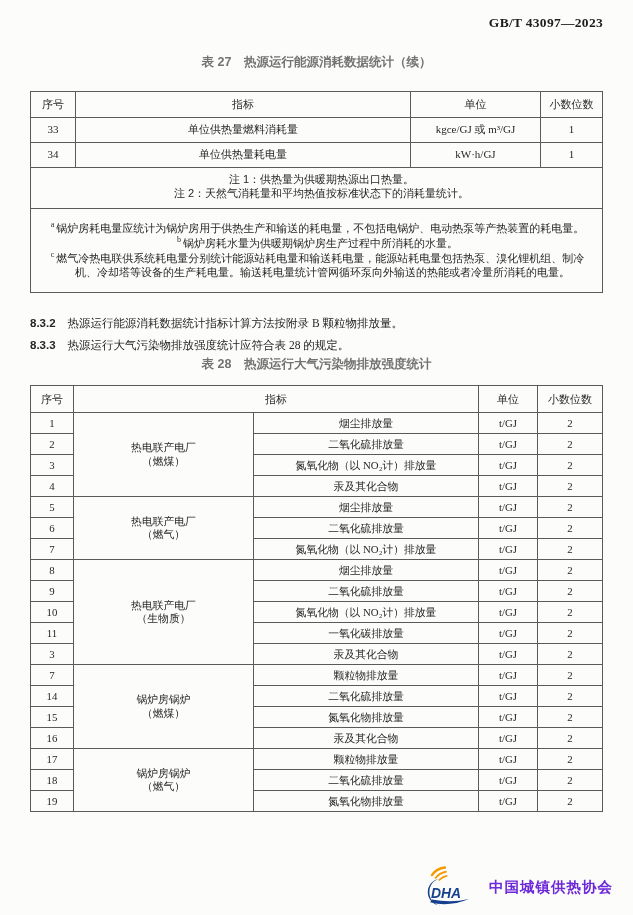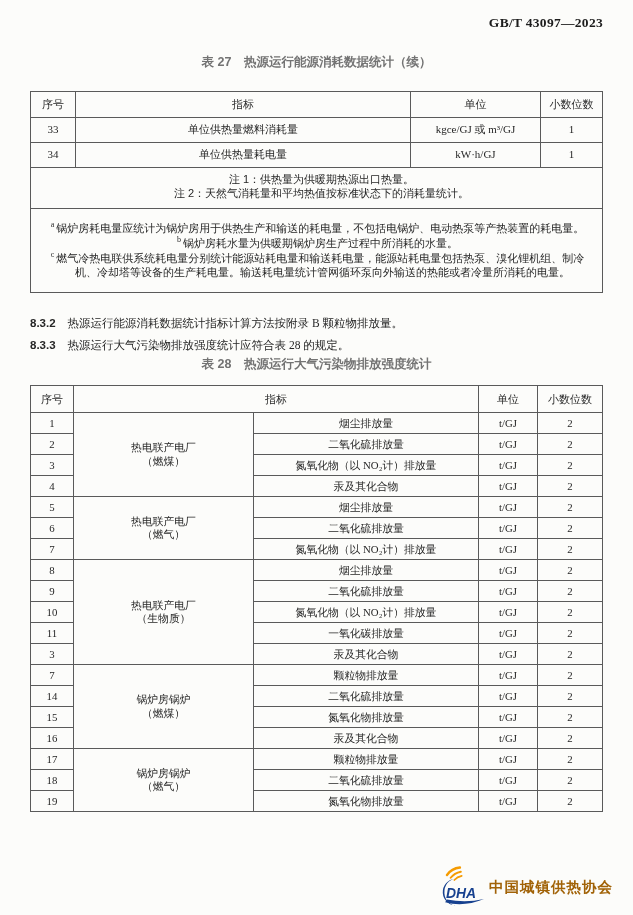--- a/index.html
+++ b/index.html
@@ -58,21 +58,21 @@
   .clauses { margin-top: 19px; font-size: 11.5px; }
   .clause { line-height: 22px; }
   .clause .num {
     font-family: "Liberation Sans", sans-serif; font-weight: bold;
     margin-right: 12px;
     text-align: center;
   }
 
   .logo {
     position: absolute; top: 866px; right: 20px;
-    display: flex; align-items: center; gap: 5px;
+    display: flex; align-items: center; gap: 20px;
   }
   .logo-name {
     font-family: "Liberation Sans", sans-serif; font-weight: bold;
     font-size: 14.5px; letter-spacing: 1px;
   }
 </style>
 </head>
 <body>
 
 <div class="page">
@@ -297,15 +297,15 @@
     <svg width="50" height="42" viewBox="0 0 54 44" aria-hidden="true">
       <g stroke="#f59b00" fill="none" stroke-linecap="round">
         <path d="M14 9 Q19 2 28 1" stroke-width="2.6"></path>
         <path d="M18 12 Q22 7 29 5.5" stroke-width="2.1"></path>
         <path d="M22 14.5 Q25 11 30 10" stroke-width="1.7"></path>
       </g>
       <path d="M23 13 A 13.5 13.5 0 1 0 25 42 A 11 12.5 0 0 1 23 13 Z" fill="#17418f"></path>
       <path d="M12 38.5 Q32 44 54 35 Q34 39.5 14 35.5 Z" fill="#17418f"></path>
       <text x="13" y="34" font-family="Liberation Sans, sans-serif" font-size="15" font-weight="bold" font-style="italic" fill="#17418f">DHA</text>
     </svg>
-    <span class="logo-name" style="color:#a16207">中国城镇供热协会</span>
+    <span class="logo-name" style="color:#6d28d9">中国城镇供热协会</span>
   </div>
 </div>
 
 </body></html>

